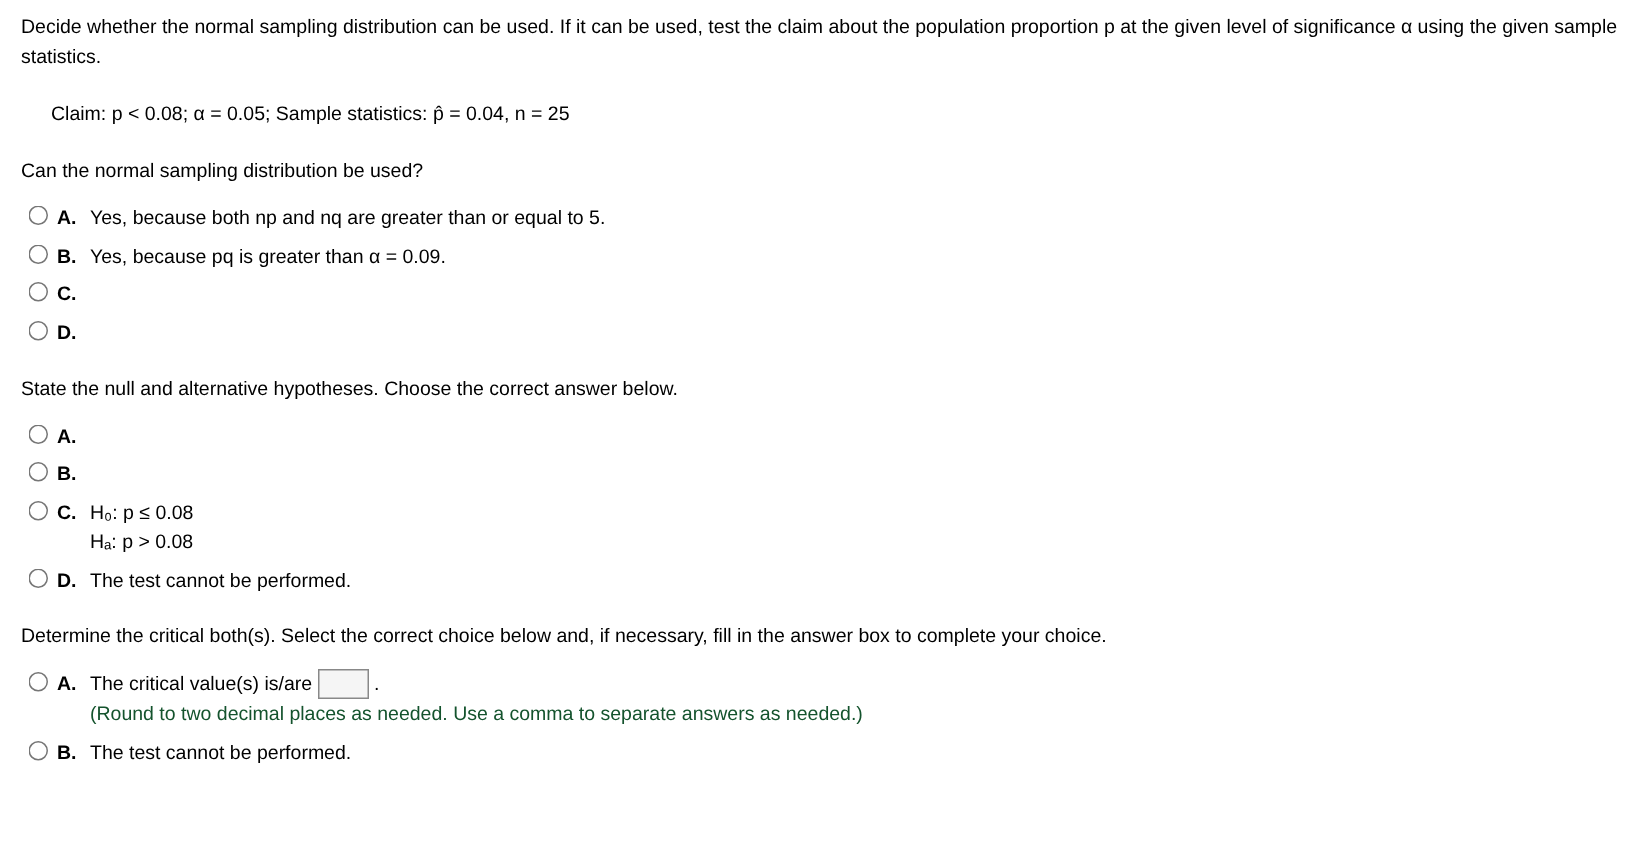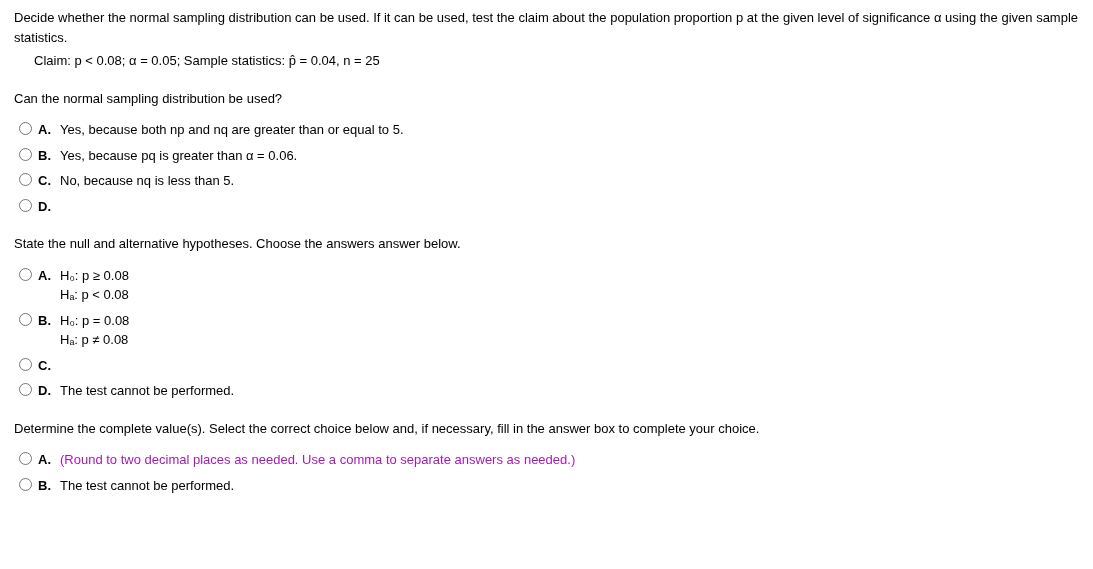--- a/index.html
+++ b/index.html
@@ -4,21 +4,21 @@
   <style>
     body {
       font-family: Arial, sans-serif;
       font-size: 13px;
       color: #000;
       padding: 8px 14px;
       margin: 0;
       line-height: 1.5;
     }
     .question-intro {
-      margin-bottom: 4px;
+      margin-bottom: 19px;
     }
     .claim {
       margin-left: 20px;
       margin-bottom: 12px;
     }
     .question-prompt {
       margin-top: 18px;
       margin-bottom: 12px;
     }
     .option-row {
@@ -47,21 +47,21 @@
     }
     .input-box {
       width: 28px;
       height: 16px;
       border: 1px solid #888;
       background: #f5f5f5;
       display: inline-block;
       vertical-align: middle;
     }
     .round-note {
-      color: #a21caf;
+      color: #14532d;
     }
   </style>
 </head>
 <body>
 
 <div class="question-intro">Decide whether the normal sampling distribution can be used. If it can be used, test the claim about the population proportion p at the given level of significance α using the given sample statistics.</div>
 <div class="claim">Claim: p &lt; 0.08; α = 0.05; Sample statistics: p̂ = 0.04, n = 25</div>
 
 <div class="question-prompt">Can the normal sampling distribution be used?</div>
 
@@ -69,80 +69,80 @@
   <input type="radio" name="q1" style="">
   <div class="option-content">
     <span class="option-label">A.</span>
     <span class="option-text">Yes, because both np and nq are greater than or equal to 5.</span>
   </div>
 </div>
 <div class="option-row">
   <input type="radio" name="q1" style="">
   <div class="option-content">
     <span class="option-label">B.</span>
-    <span class="option-text">Yes, because pq is greater than α = 0.06.</span>
+    <span class="option-text">Yes, because pq is greater than α = 0.09.</span>
   </div>
 </div>
 <div class="option-row">
   <input type="radio" name="q1" style="">
   <div class="option-content">
     <span class="option-label">C.</span>
-    <span class="option-text">No, because nq is less than 5.</span>
   </div>
 </div>
 <div class="option-row">
   <input type="radio" name="q1" style="">
   <div class="option-content">
     <span class="option-label">D.</span>
   </div>
 </div>
 
-<div class="question-prompt">State the null and alternative hypotheses. Choose the answers answer below.</div>
+<div class="question-prompt">State the null and alternative hypotheses. Choose the correct answer below.</div>
 
 <div class="option-row">
   <input type="radio" name="q2" style="">
   <div class="option-content">
     <span class="option-label">A.</span>
-    <span class="option-text">
-      <div>H₀: p ≥ 0.08</div>
-      <div class="sub-line">Hₐ: p &lt; 0.08</div>
-    </span>
   </div>
 </div>
 <div class="option-row">
   <input type="radio" name="q2" style="">
   <div class="option-content">
     <span class="option-label">B.</span>
-    <span class="option-text">
-      <div>H₀: p = 0.08</div>
-      <div class="sub-line">Hₐ: p ≠ 0.08</div>
-    </span>
   </div>
 </div>
 <div class="option-row">
   <input type="radio" name="q2" style="">
   <div class="option-content">
     <span class="option-label">C.</span>
+    <span class="option-text">
+      <div>H₀: p ≤ 0.08</div>
+      <div class="sub-line">Hₐ: p &gt; 0.08</div>
+    </span>
   </div>
 </div>
 <div class="option-row">
   <input type="radio" name="q2" style="">
   <div class="option-content">
     <span class="option-label">D.</span>
     <span class="option-text">The test cannot be performed.</span>
   </div>
 </div>
 
-<div class="question-prompt">Determine the complete value(s). Select the correct choice below and, if necessary, fill in the answer box to complete your choice.</div>
+<div class="question-prompt">Determine the critical both(s). Select the correct choice below and, if necessary, fill in the answer box to complete your choice.</div>
 
 <div class="option-row">
   <input type="radio" name="q3" style="">
   <div class="option-content">
     <span class="option-label">A.</span>
     <span class="option-text">
+      <div>
+        <span>The critical value(s) is/are </span>
+        <input type="text" class="input-box" style="">
+        <span>.</span>
+      </div>
       <div class="round-note">(Round to two decimal places as needed. Use a comma to separate answers as needed.)</div>
     </span>
   </div>
 </div>
 <div class="option-row">
   <input type="radio" name="q3" style="">
   <div class="option-content">
     <span class="option-label">B.</span>
     <span class="option-text">The test cannot be performed.</span>
   </div>

